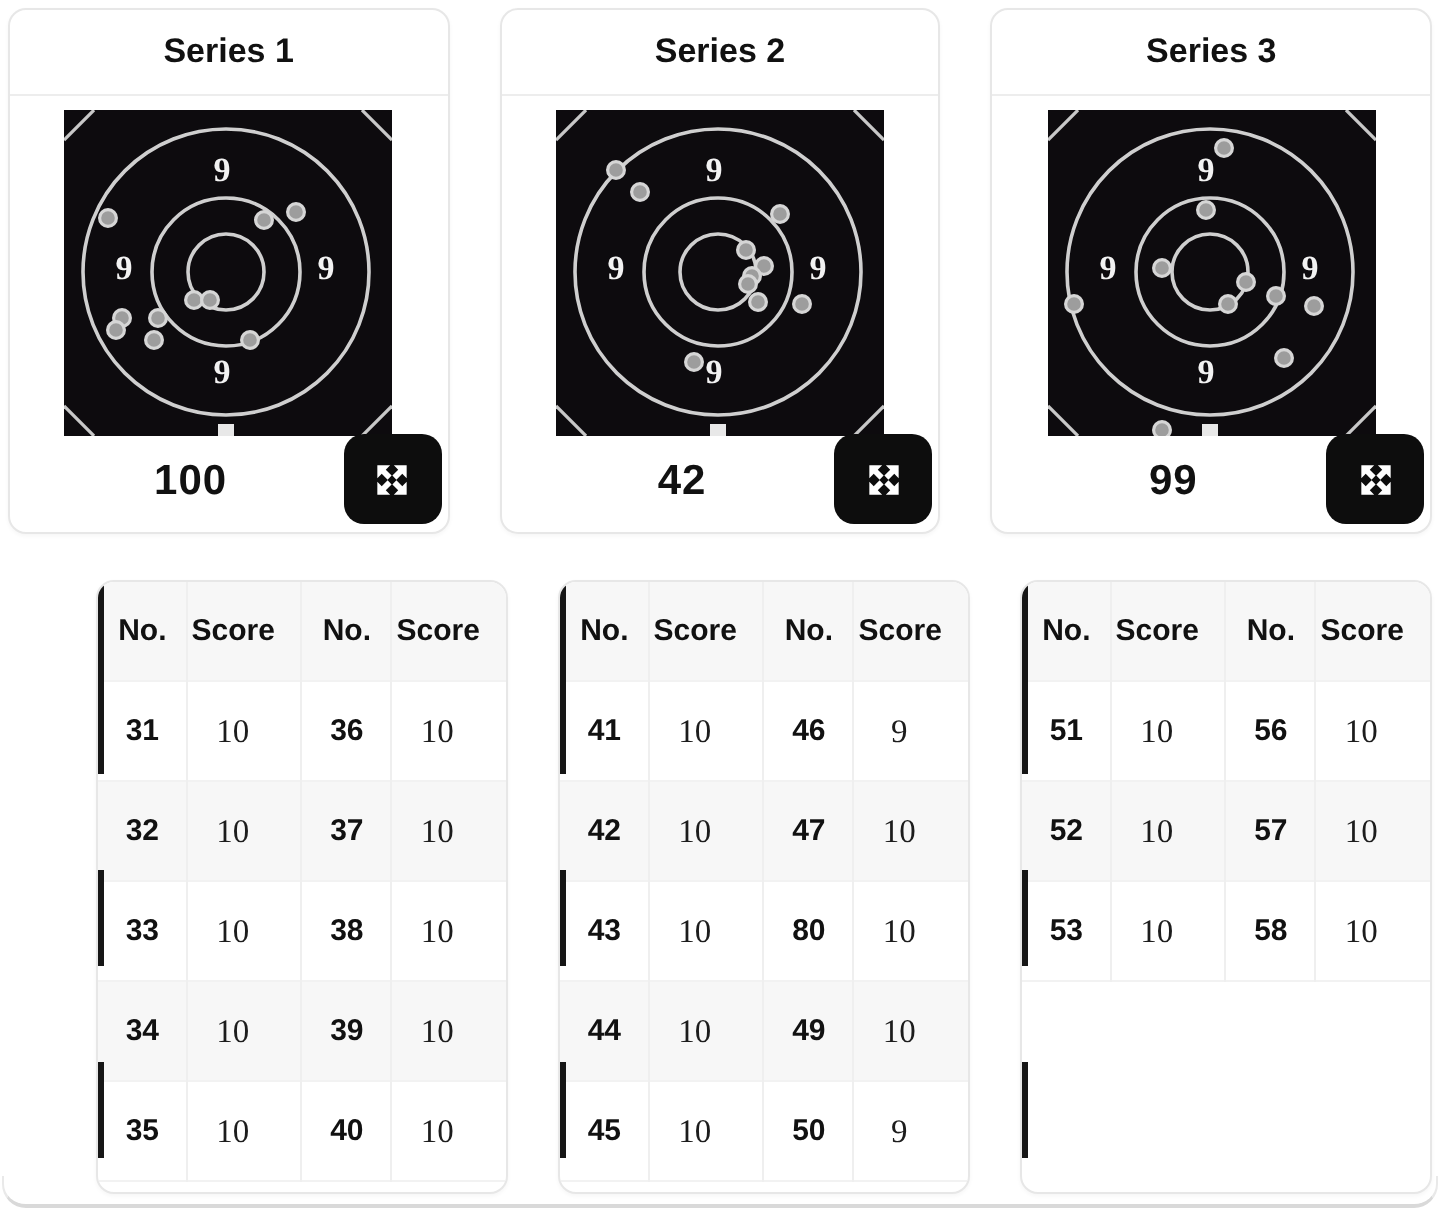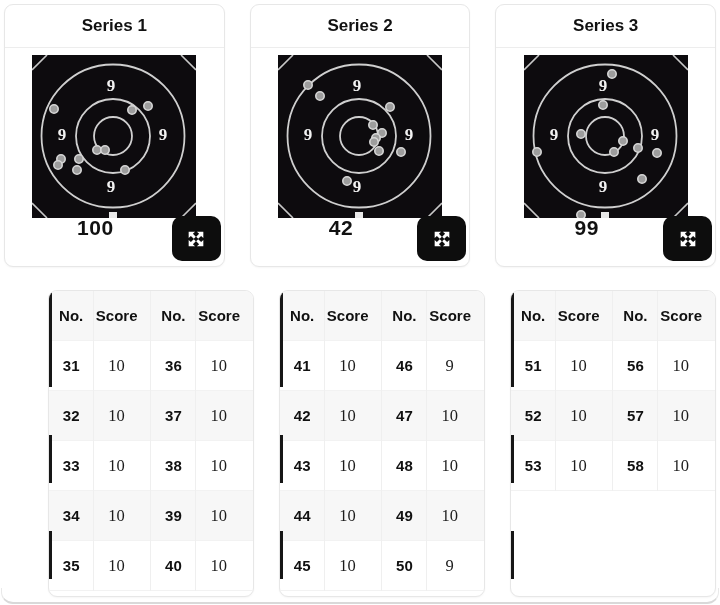--- a/index.html
+++ b/index.html
@@ -7,21 +7,21 @@
 
   .grid{position:absolute;left:4px;right:4px;display:grid;grid-template-columns:repeat(3,1fr);column-gap:25px;}
   .top-grid{top:4px;height:263px;}
   .table-grid{top:290px;height:307px;margin-left:44px;}
 
   .card{position:relative;background:#fff;border:1px solid #e7e7e7;border-radius:9px;overflow:hidden;box-shadow:0 1px 2px rgba(0,0,0,.04);}
 
   
   .card-header{height:42px;line-height:42px;text-align:center;font-size:17px;font-weight:bold;border-bottom:1px solid #ededed;}
   .target{display:block;margin:7px auto 0;width:164px;height:163px;}
-  .score-row{position:absolute;left:0;right:0;bottom:0;height:50px;display:flex;}
+  .score-row{position:absolute;left:0;right:0;bottom:0;height:50px;display:flex;align-items:center;}
   .total-score{flex:1;text-align:center;font-size:21px;font-weight:bold;padding-left:14px;letter-spacing:.5px;}
   .expand-btn{width:49px;height:45px;margin:0 3px 3px 0;background:#0d0d0d;border:none;border-radius:10px;display:flex;align-items:center;justify-content:center;cursor:pointer;padding:0;}
   .expand-btn svg{display:block;}
 
   
   table.score-table{width:100%;border-collapse:collapse;font-size:15px;}
   table.score-table th{height:47px;font-weight:bold;background:#f7f7f7;}
   table.score-table td{height:47px;}
   table.score-table tr{border-bottom:1px solid #f2f2f2;}
   table.score-table tbody tr:nth-child(even){background:#f7f7f7;}
@@ -242,21 +242,21 @@
           </tr>
           <tr>
             <td class="col-no">42</td>
             <td class="col-score">10</td>
             <td class="col-no">47</td>
             <td class="col-score">10</td>
           </tr>
           <tr>
             <td class="col-no">43</td>
             <td class="col-score">10</td>
-            <td class="col-no">48</td>
+            <td class="col-no">80</td>
             <td class="col-score">10</td>
           </tr>
           <tr>
             <td class="col-no">44</td>
             <td class="col-score">10</td>
             <td class="col-no">49</td>
             <td class="col-score">10</td>
           </tr>
           <tr>
             <td class="col-no">45</td>

